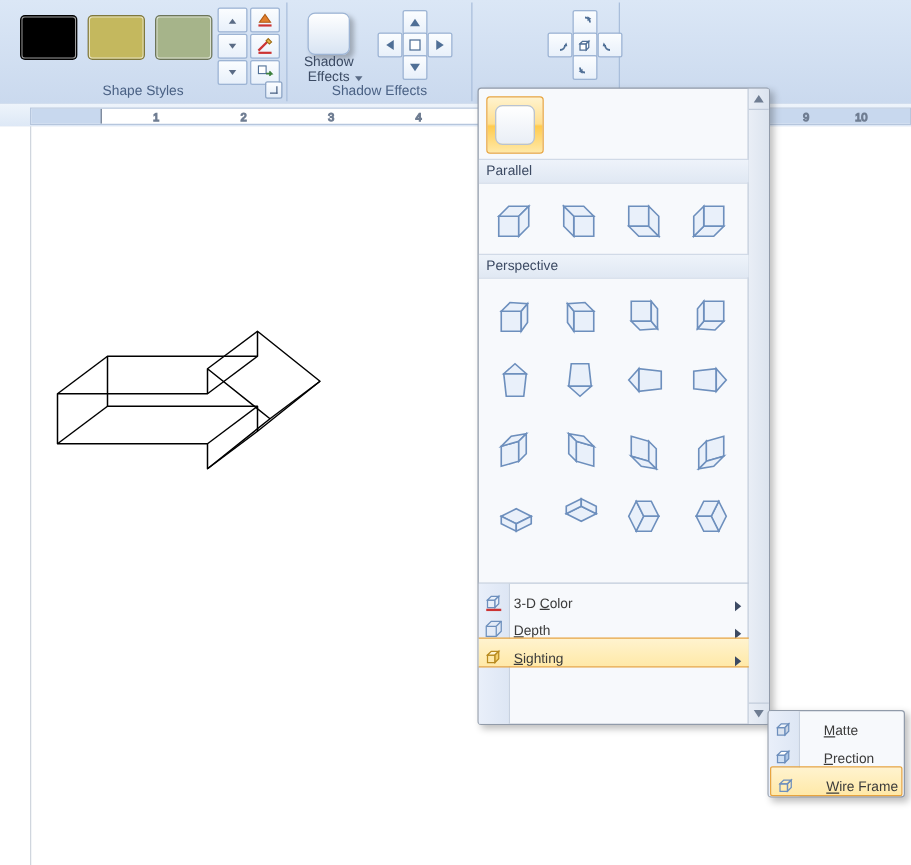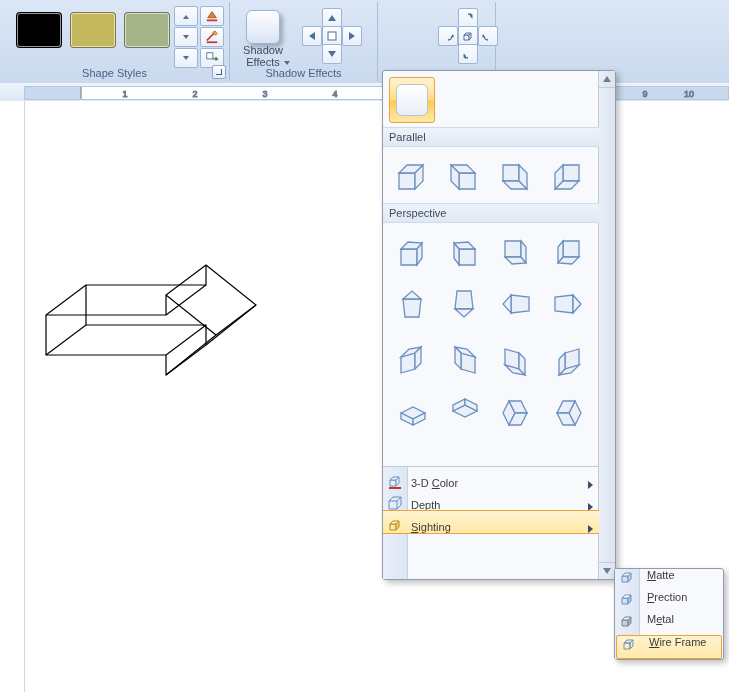--- a/index.html
+++ b/index.html
@@ -142,22 +142,22 @@
     background:#f7f9fc; border:1px solid #919baa; border-radius:3px;
     box-shadow:3px 3px 6px rgba(0,0,0,.25);
     z-index:11;
   }
   .submenu .strip{
     position:absolute;left:0;top:0;bottom:0;width:24px;
     background:linear-gradient(to right,#e9effa,#dde6f4);
     border-right:1px solid #c7d1e0;
   }
   .submenu .srow{
-    height:22px; display:flex; align-items:flex-start; position:relative;
-    padding-left:32px;
+    height:22px; display:flex; align-items:flex-end; position:relative;
+    padding-left:44px;
   }
   .submenu .srow .ic{position:absolute;left:4px;width:16px;height:16px;}
   .submenu .srow.hover{
     background:linear-gradient(#fff3cf,#ffe9a8);
     border:1px solid #e8a43e; border-radius:2px;
     margin:0 1px;
   }
   .submenu .srow u{text-decoration:underline;}
   
   .cube-stroke{stroke:#6d8fbd;stroke-width:1.3;fill:#e9f0fa;}
@@ -578,28 +578,20 @@
     <span><u>M</u><span>atte</span></span>
   </div>
   <div class="srow">
     <span class="ic"><svg width="16" height="16">
           <polygon points="3,7 9,7 9,13 3,13" fill="#cfe0f5" stroke="#6d8fbd"></polygon>
           <polygon points="3,7 6,4 12,4 9,7" fill="#ffffff" stroke="#6d8fbd"></polygon>
           <polygon points="9,7 12,4 12,10 9,13" fill="#aac5e6" stroke="#6d8fbd"></polygon>
         </svg></span>
     <span><u>P</u><span>rection</span></span>
   </div>
-  <div class="srow">
-    <span class="ic"><svg width="16" height="16">
-          <polygon points="3,7 9,7 9,13 3,13" fill="#c9cfd8" stroke="#7a8594"></polygon>
-          <polygon points="3,7 6,4 12,4 9,7" fill="#eef0f3" stroke="#7a8594"></polygon>
-          <polygon points="9,7 12,4 12,10 9,13" fill="#a9b2bf" stroke="#7a8594"></polygon>
-        </svg></span>
-    <span><span>M</span><u>e</u><span>tal</span></span>
-  </div>
   <div class="srow hover">
     <span class="ic"><svg width="16" height="16">
           <g fill="none" stroke="#6d8fbd">
             <polygon points="3,7 9,7 9,13 3,13"></polygon>
             <polygon points="3,7 6,4 12,4 9,7"></polygon>
             <polygon points="9,7 12,4 12,10 9,13"></polygon>
           </g>
         </svg></span>
     <span><u>W</u><span>ire Frame</span></span>
   </div>

